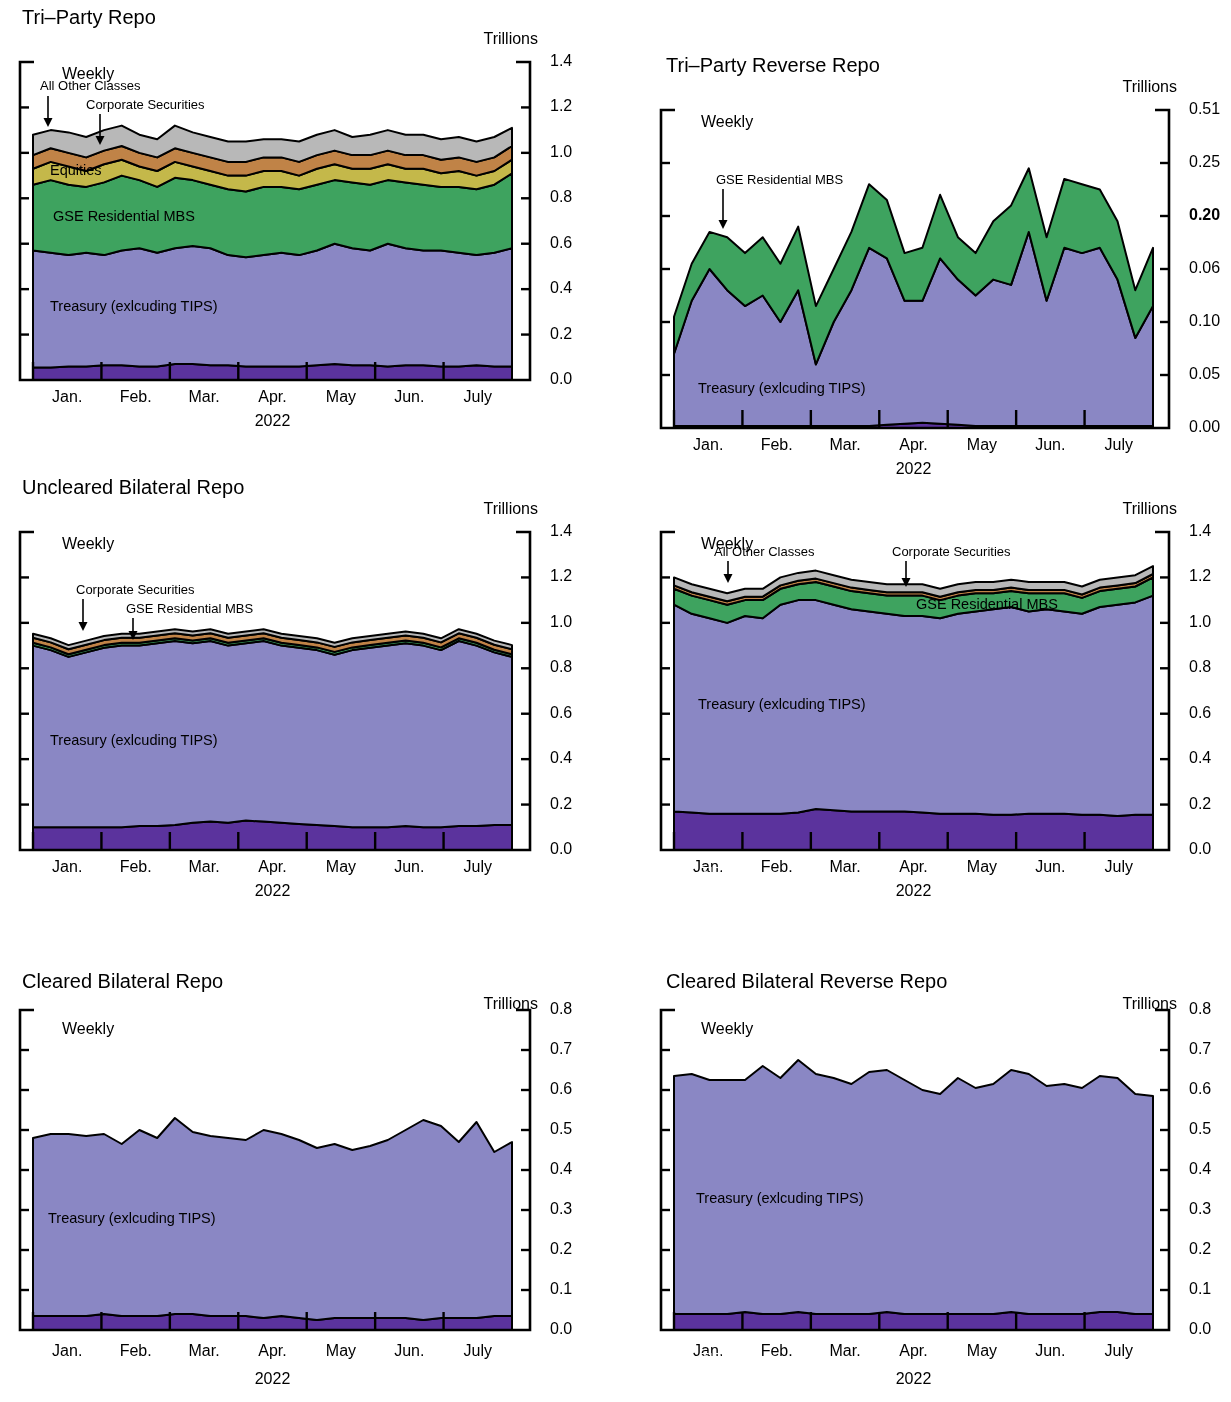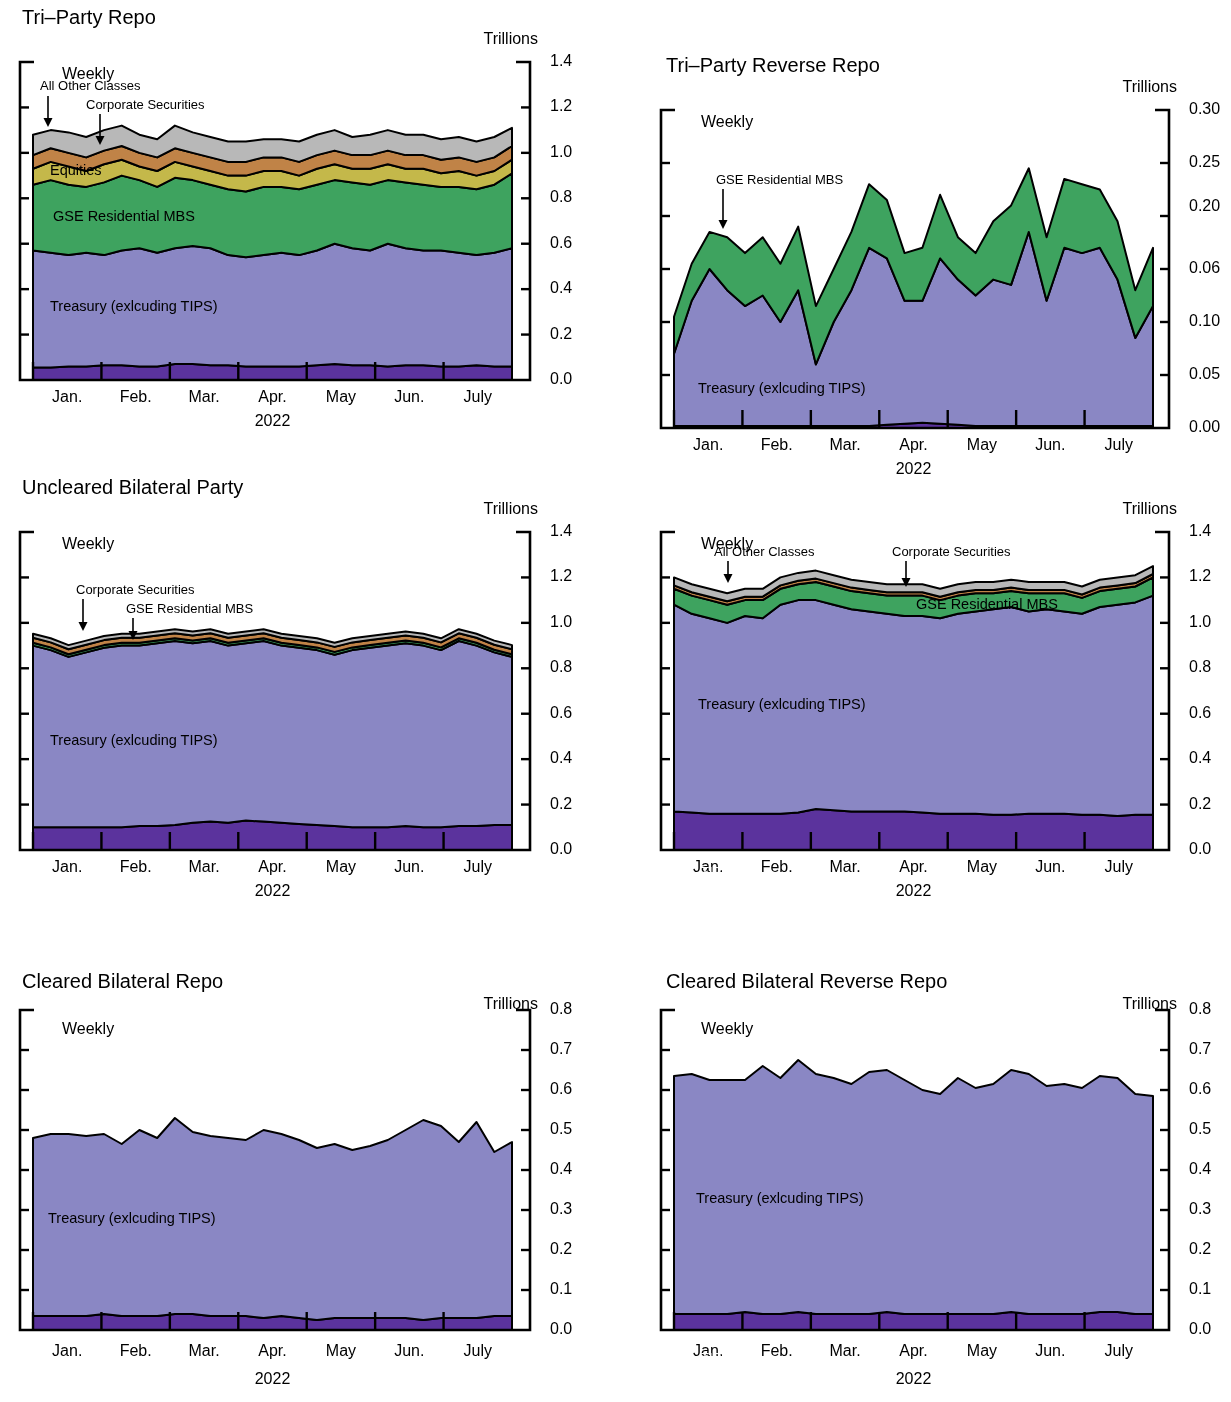--- a/index.html
+++ b/index.html
@@ -107,41 +107,41 @@
         <line x1="45" y1="274" x2="54" y2="274" stroke="#000" stroke-width="2.4"></line>
         <line x1="544" y1="274" x2="553" y2="274" stroke="#000" stroke-width="2.4"></line>
         <line x1="45" y1="327" x2="54" y2="327" stroke="#000" stroke-width="2.4"></line>
         <line x1="544" y1="327" x2="553" y2="327" stroke="#000" stroke-width="2.4"></line>
         <line x1="107" y1="141" x2="107" y2="174" stroke="#000" stroke-width="1.6"></line>
         <polygon points="102.5,172 111.5,172 107,181" fill="#000"></polygon>
       </svg>
     <div class="labels">
         <div class="lbl unit" style="left: auto; top: 30px; right: 54px;">Trillions</div>
         <div class="lbl weekly" style="left: 85px; top: 65px;">Weekly</div>
-        <div class="lbl ytick" style="left: 573px; top: 52px;">0.30</div>
+        <div class="lbl ytick" style="left: 573px; top: 52px;">0.51</div>
         <div class="lbl ytick" style="left: 573px; top: 105px;">0.25</div>
-        <div class="lbl ytick" style="left: 573px; top: 149px;">0.20</div>
+        <div class="lbl ytick" style="left: 573px; top: 158px; font-weight: bold;">0.20</div>
         <div class="lbl ytick" style="left: 573px; top: 211px;">0.06</div>
         <div class="lbl ytick" style="left: 573px; top: 264px;">0.10</div>
         <div class="lbl ytick" style="left: 573px; top: 317px;">0.05</div>
         <div class="lbl ytick" style="left: 573px; top: 370px;">0.00</div>
         <div class="lbl month" style="left: 57.2143px; top: 388px;">Jan.</div>
         <div class="lbl month" style="left: 125.643px; top: 388px;">Feb.</div>
         <div class="lbl month" style="left: 194.071px; top: 388px;">Mar.</div>
         <div class="lbl month" style="left: 262.5px; top: 388px;">Apr.</div>
         <div class="lbl month" style="left: 330.929px; top: 388px;">May</div>
         <div class="lbl month" style="left: 399.357px; top: 388px;">Jun.</div>
         <div class="lbl month" style="left: 467.786px; top: 388px;">July</div>
         <div class="lbl year" style="left: 257.5px; top: 412px;">2022</div>
         <div class="lbl ann-arrow" style="left: 100px; top: 124px;">GSE Residential MBS</div>
         <div class="lbl ann-band" style="left: 82px; top: 332px;">Treasury (exlcuding TIPS)</div>
       </div>
   </section>
   <section class="panel" style="left: 0px; top: 470px;">
-    <h2 class="chart-title" style="left: 22px; top: 6px;">Uncleared Bilateral Party</h2>
+    <h2 class="chart-title" style="left: 22px; top: 6px;">Uncleared Bilateral Repo</h2>
     <svg class="canvas" viewBox="0 0 615 467">
         <path d="M33.0 357.3 L50.7 357.3 L68.5 357.3 L86.2 357.3 L104.0 357.3 L121.7 357.3 L139.4 356.1 L157.2 356.1 L174.9 355.0 L192.7 352.7 L210.4 351.6 L228.1 352.7 L245.9 350.5 L263.6 351.6 L281.4 352.7 L299.1 353.9 L316.9 355.0 L334.6 356.1 L352.3 357.3 L370.1 357.3 L387.8 357.3 L405.6 356.1 L423.3 357.3 L441.0 357.3 L458.8 356.1 L476.5 356.1 L494.3 355.0 L512.0 355.0 L512.0 380.0 L494.3 380.0 L476.5 380.0 L458.8 380.0 L441.0 380.0 L423.3 380.0 L405.6 380.0 L387.8 380.0 L370.1 380.0 L352.3 380.0 L334.6 380.0 L316.9 380.0 L299.1 380.0 L281.4 380.0 L263.6 380.0 L245.9 380.0 L228.1 380.0 L210.4 380.0 L192.7 380.0 L174.9 380.0 L157.2 380.0 L139.4 380.0 L121.7 380.0 L104.0 380.0 L86.2 380.0 L68.5 380.0 L50.7 380.0 L33.0 380.0 Z" fill="#5b339d" stroke="#000000" stroke-width="2" stroke-linejoin="round"></path>
         <path d="M33.0 175.6 L50.7 180.1 L68.5 186.9 L86.2 182.4 L104.0 177.8 L121.7 175.6 L139.4 175.6 L157.2 173.3 L174.9 171.0 L192.7 173.3 L210.4 171.0 L228.1 175.6 L245.9 173.3 L263.6 171.0 L281.4 175.6 L299.1 177.8 L316.9 180.1 L334.6 184.7 L352.3 180.1 L370.1 177.8 L387.8 175.6 L405.6 173.3 L423.3 175.6 L441.0 180.1 L458.8 171.0 L476.5 175.6 L494.3 182.4 L512.0 186.9 L512.0 355.0 L494.3 355.0 L476.5 356.1 L458.8 356.1 L441.0 357.3 L423.3 357.3 L405.6 356.1 L387.8 357.3 L370.1 357.3 L352.3 357.3 L334.6 356.1 L316.9 355.0 L299.1 353.9 L281.4 352.7 L263.6 351.6 L245.9 350.5 L228.1 352.7 L210.4 351.6 L192.7 352.7 L174.9 355.0 L157.2 356.1 L139.4 356.1 L121.7 357.3 L104.0 357.3 L86.2 357.3 L68.5 357.3 L50.7 357.3 L33.0 357.3 Z" fill="#8a87c4" stroke="#000000" stroke-width="2" stroke-linejoin="round"></path>
         <path d="M33.0 172.8 L50.7 177.4 L68.5 184.2 L86.2 179.7 L104.0 175.1 L121.7 172.8 L139.4 172.8 L157.2 170.6 L174.9 168.3 L192.7 170.6 L210.4 168.3 L228.1 172.8 L245.9 170.6 L263.6 168.3 L281.4 172.8 L299.1 175.1 L316.9 177.4 L334.6 181.9 L352.3 177.4 L370.1 175.1 L387.8 172.8 L405.6 170.6 L423.3 172.8 L441.0 177.4 L458.8 168.3 L476.5 172.8 L494.3 179.7 L512.0 184.2 L512.0 186.9 L494.3 182.4 L476.5 175.6 L458.8 171.0 L441.0 180.1 L423.3 175.6 L405.6 173.3 L387.8 175.6 L370.1 177.8 L352.3 180.1 L334.6 184.7 L316.9 180.1 L299.1 177.8 L281.4 175.6 L263.6 171.0 L245.9 173.3 L228.1 175.6 L210.4 171.0 L192.7 173.3 L174.9 171.0 L157.2 173.3 L139.4 175.6 L121.7 175.6 L104.0 177.8 L86.2 182.4 L68.5 186.9 L50.7 180.1 L33.0 175.6 Z" fill="#3ea35f" stroke="#000000" stroke-width="2" stroke-linejoin="round"></path>
         <path d="M33.0 167.8 L50.7 172.4 L68.5 179.2 L86.2 174.7 L104.0 170.1 L121.7 167.8 L139.4 167.8 L157.2 165.6 L174.9 163.3 L192.7 165.6 L210.4 163.3 L228.1 167.8 L245.9 165.6 L263.6 163.3 L281.4 167.8 L299.1 170.1 L316.9 172.4 L334.6 176.9 L352.3 172.4 L370.1 170.1 L387.8 167.8 L405.6 165.6 L423.3 167.8 L441.0 172.4 L458.8 163.3 L476.5 167.8 L494.3 174.7 L512.0 179.2 L512.0 184.2 L494.3 179.7 L476.5 172.8 L458.8 168.3 L441.0 177.4 L423.3 172.8 L405.6 170.6 L387.8 172.8 L370.1 175.1 L352.3 177.4 L334.6 181.9 L316.9 177.4 L299.1 175.1 L281.4 172.8 L263.6 168.3 L245.9 170.6 L228.1 172.8 L210.4 168.3 L192.7 170.6 L174.9 168.3 L157.2 170.6 L139.4 172.8 L121.7 172.8 L104.0 175.1 L86.2 179.7 L68.5 184.2 L50.7 177.4 L33.0 172.8 Z" fill="#c08347" stroke="#000000" stroke-width="2" stroke-linejoin="round"></path>
         <path d="M33.0 163.8 L50.7 168.3 L68.5 175.1 L86.2 170.6 L104.0 166.0 L121.7 163.8 L139.4 163.8 L157.2 161.5 L174.9 159.2 L192.7 161.5 L210.4 159.2 L228.1 163.8 L245.9 161.5 L263.6 159.2 L281.4 163.8 L299.1 166.0 L316.9 168.3 L334.6 172.8 L352.3 168.3 L370.1 166.0 L387.8 163.8 L405.6 161.5 L423.3 163.8 L441.0 168.3 L458.8 159.2 L476.5 163.8 L494.3 170.6 L512.0 175.1 L512.0 179.2 L494.3 174.7 L476.5 167.8 L458.8 163.3 L441.0 172.4 L423.3 167.8 L405.6 165.6 L387.8 167.8 L370.1 170.1 L352.3 172.4 L334.6 176.9 L316.9 172.4 L299.1 170.1 L281.4 167.8 L263.6 163.3 L245.9 165.6 L228.1 167.8 L210.4 163.3 L192.7 165.6 L174.9 163.3 L157.2 165.6 L139.4 167.8 L121.7 167.8 L104.0 170.1 L86.2 174.7 L68.5 179.2 L50.7 172.4 L33.0 167.8 Z" fill="#b8b8b8" stroke="#000000" stroke-width="2" stroke-linejoin="round"></path>
         <line x1="33" y1="380" x2="33" y2="362" stroke="#000" stroke-width="2.4"></line>
         <line x1="101.42857142857143" y1="380" x2="101.42857142857143" y2="362" stroke="#000" stroke-width="2.4"></line>
         <line x1="169.85714285714286" y1="380" x2="169.85714285714286" y2="362" stroke="#000" stroke-width="2.4"></line>
         <line x1="238.28571428571428" y1="380" x2="238.28571428571428" y2="362" stroke="#000" stroke-width="2.4"></line>

